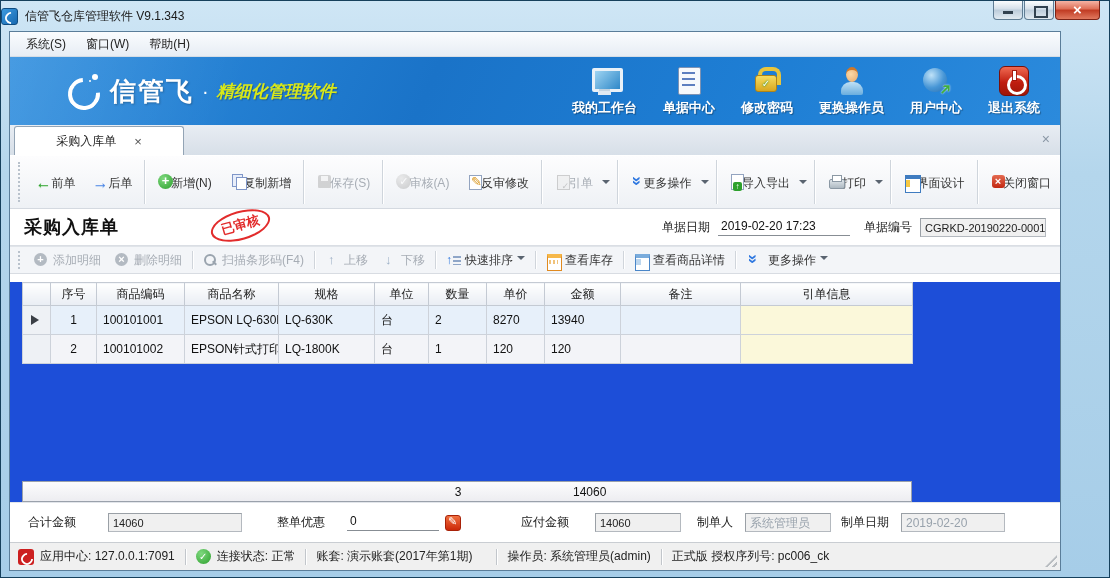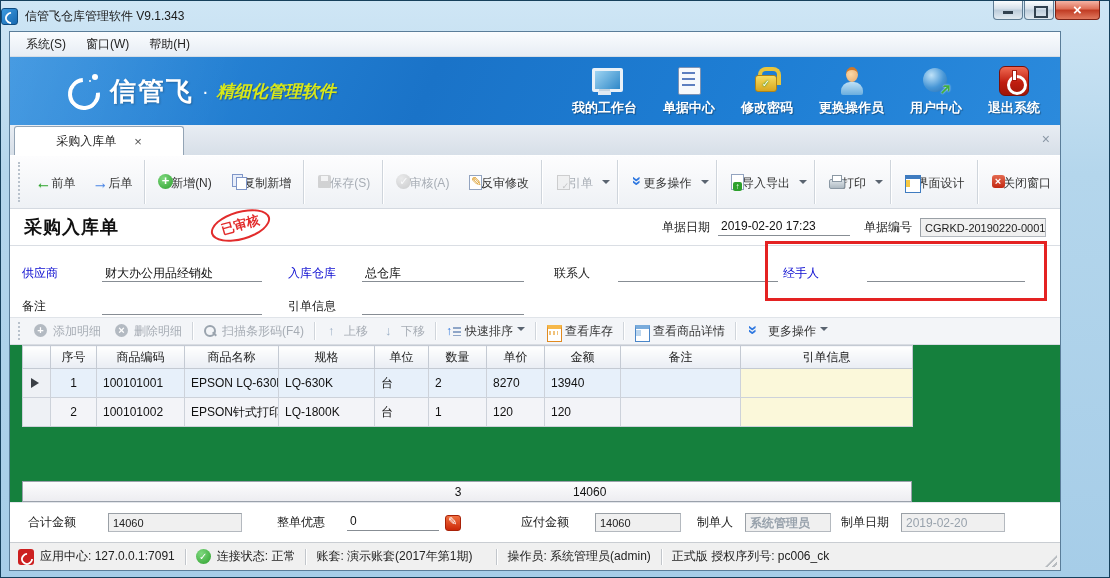--- a/index.html
+++ b/index.html
@@ -118,21 +118,21 @@
   .ic-scan::after { content:""; position:absolute; left:9px; top:9px; width:5px; height:2px; background:#9aa4ae; transform:rotate(45deg); }
   .ic-up::before { content:"↑"; color:#9db0c6; font-weight:bold; font-size:13px; position:absolute; left:3px; top:-1px; }
   .ic-down::before { content:"↓"; color:#9db0c6; font-weight:bold; font-size:13px; position:absolute; left:3px; top:-1px; }
   .ic-sort::before { content:"↑"; color:#2f78e0; font-weight:bold; font-size:12px; position:absolute; left:0; top:0; }
   .ic-sort::after { content:""; position:absolute; left:7px; top:3px; width:8px; height:9px; background:repeating-linear-gradient(180deg,#8fa6c8 0 2px,transparent 2px 4px); }
   .ic-stock::before { content:""; position:absolute; left:1px; top:1px; width:13px; height:12px; background:#fff; border:1px solid #e08a20; border-top:4px solid #f6b84a; }
   .ic-stock::after { content:""; position:absolute; left:3px; top:7px; width:9px; height:4px; background:repeating-linear-gradient(90deg,#f0c27a 0 2px,transparent 2px 4px); }
   .ic-detail::before { content:""; position:absolute; left:1px; top:1px; width:13px; height:12px; background:#fff; border:1px solid #4a86c8; border-top:4px solid #7aacdc; }
   .ic-detail::after { content:""; position:absolute; left:2px; top:6px; width:5px; height:6px; background:#bcd6ee; }
   
-  .gridwrap { flex:1; position:relative; background:#15803d; }
+  .gridwrap { flex:1; position:relative; background:#1d4ed8;margin-top:8px; }
   table.grid { border-collapse:collapse; table-layout:fixed; margin-left:12px; width:890px; font-size:12px; }
   table.grid th { background:linear-gradient(180deg,#ffffff,#e9edf4); border:1px solid #c4cad3; height:23px; font-weight:normal; color:#222; text-align:center; }
   table.grid td { border:1px solid #cdd2da; height:29px; padding:0 6px; color:#111; overflow:hidden; white-space:nowrap; }
   table.grid tr.r1 td { background:#e7f0fa; }
   table.grid tr.r2 td { background:#f3f4f8; }
   table.grid td.yellow { background:#fbf8da !important; }
   td.markercell { position:relative; background:#eef1f5 !important; }
   .row-marker { position:absolute; left:8px; top:9px; width:0; height:0; border:5px solid transparent; border-left:8px solid #3a3f45; }
   .summaryrow { position:absolute; bottom:0; left:12px; width:890px; height:21px; background:linear-gradient(180deg,#fcfcfd,#ededf1); border:1px solid #9aa1ab; }
   .sum-qty { position:absolute; left:406px; width:58px; text-align:center; font-size:12px; color:#111; top:3px; }
@@ -297,39 +297,20 @@
       <div class="doc-title">采购入库单</div>
       <div class="stamp">已审核</div>
       <div class="doc-right">
         <span class="fld-label">单据日期</span>
         <span class="uf" style="width:132px; margin-left:8px;">2019-02-20 17:23</span>
         <span class="fld-label" style="margin-left:14px;">单据编号</span>
         <span class="gbox" style="width:126px; margin-left:8px;">CGRKD-20190220-0001</span>
       </div>
     </div>
 
-    <div class="formarea">
-      <div class="red-box"></div>
-      <div class="frow">
-        <span class="fld-label blue" style="margin-left:12px; width:80px;">供应商</span>
-        <span class="uf" style="width:160px;">财大办公用品经销处</span>
-        <span class="fld-label blue" style="margin-left:26px; width:74px;">入库仓库</span>
-        <span class="uf" style="width:162px;">总仓库</span>
-        <span class="fld-label" style="margin-left:30px; width:64px;">联系人</span>
-        <span class="uf" style="width:160px;"></span>
-        <span class="fld-label blue" style="margin-left:5px; width:84px;">经手人</span>
-        <span class="uf" style="width:158px;"></span>
-      </div>
-      <div class="frow">
-        <span class="fld-label" style="margin-left:12px; width:80px;">备注</span>
-        <span class="uf" style="width:160px;"></span>
-        <span class="fld-label" style="margin-left:26px; width:74px;">引单信息</span>
-        <span class="uf" style="width:162px;"></span>
-      </div>
-    </div>
 
     <div class="gridbar">
       <div class="grip" style="height:18px;"></div>
       <div class="gbtn disabled">
         <span class="i14 ic-gadd"></span>
         <span>添加明细</span>
       </div>
       <div class="gbtn disabled">
         <span class="i14 ic-gdel"></span>
         <span>删除明细</span>
@@ -441,21 +422,21 @@
 
     <div class="footerbar">
       <span class="fld-label" style="margin-left:18px; width:66px;">合计金额</span>
       <span class="gbox" style="width:134px; margin-left:14px;">14060</span>
       <span class="fld-label" style="margin-left:35px; width:66px;">整单优惠</span>
       <span class="uf" style="width:92px; margin-left:4px;">0</span>
       <span class="disc-icon"></span>
       <span class="fld-label" style="margin-left:60px; width:66px;">应付金额</span>
       <span class="gbox" style="width:86px; margin-left:8px;">14060</span>
       <span class="fld-label" style="margin-left:16px; width:48px;">制单人</span>
-      <span class="gbox dim" style="width:86px;font-weight:bold;">系统管理员</span>
+      <span class="gbox dim" style="width:86px;">系统管理员</span>
       <span class="fld-label" style="margin-left:10px; width:60px;">制单日期</span>
       <span class="gbox dim" style="width:104px;">2019-02-20</span>
     </div>
 
     <div class="statusbar">
       <span class="st-logo"></span>
       <span>应用中心: 127.0.0.1:7091</span>
       <span class="ssep"></span>
       <span class="st-ok">✓</span>
       <span>连接状态: 正常</span>

